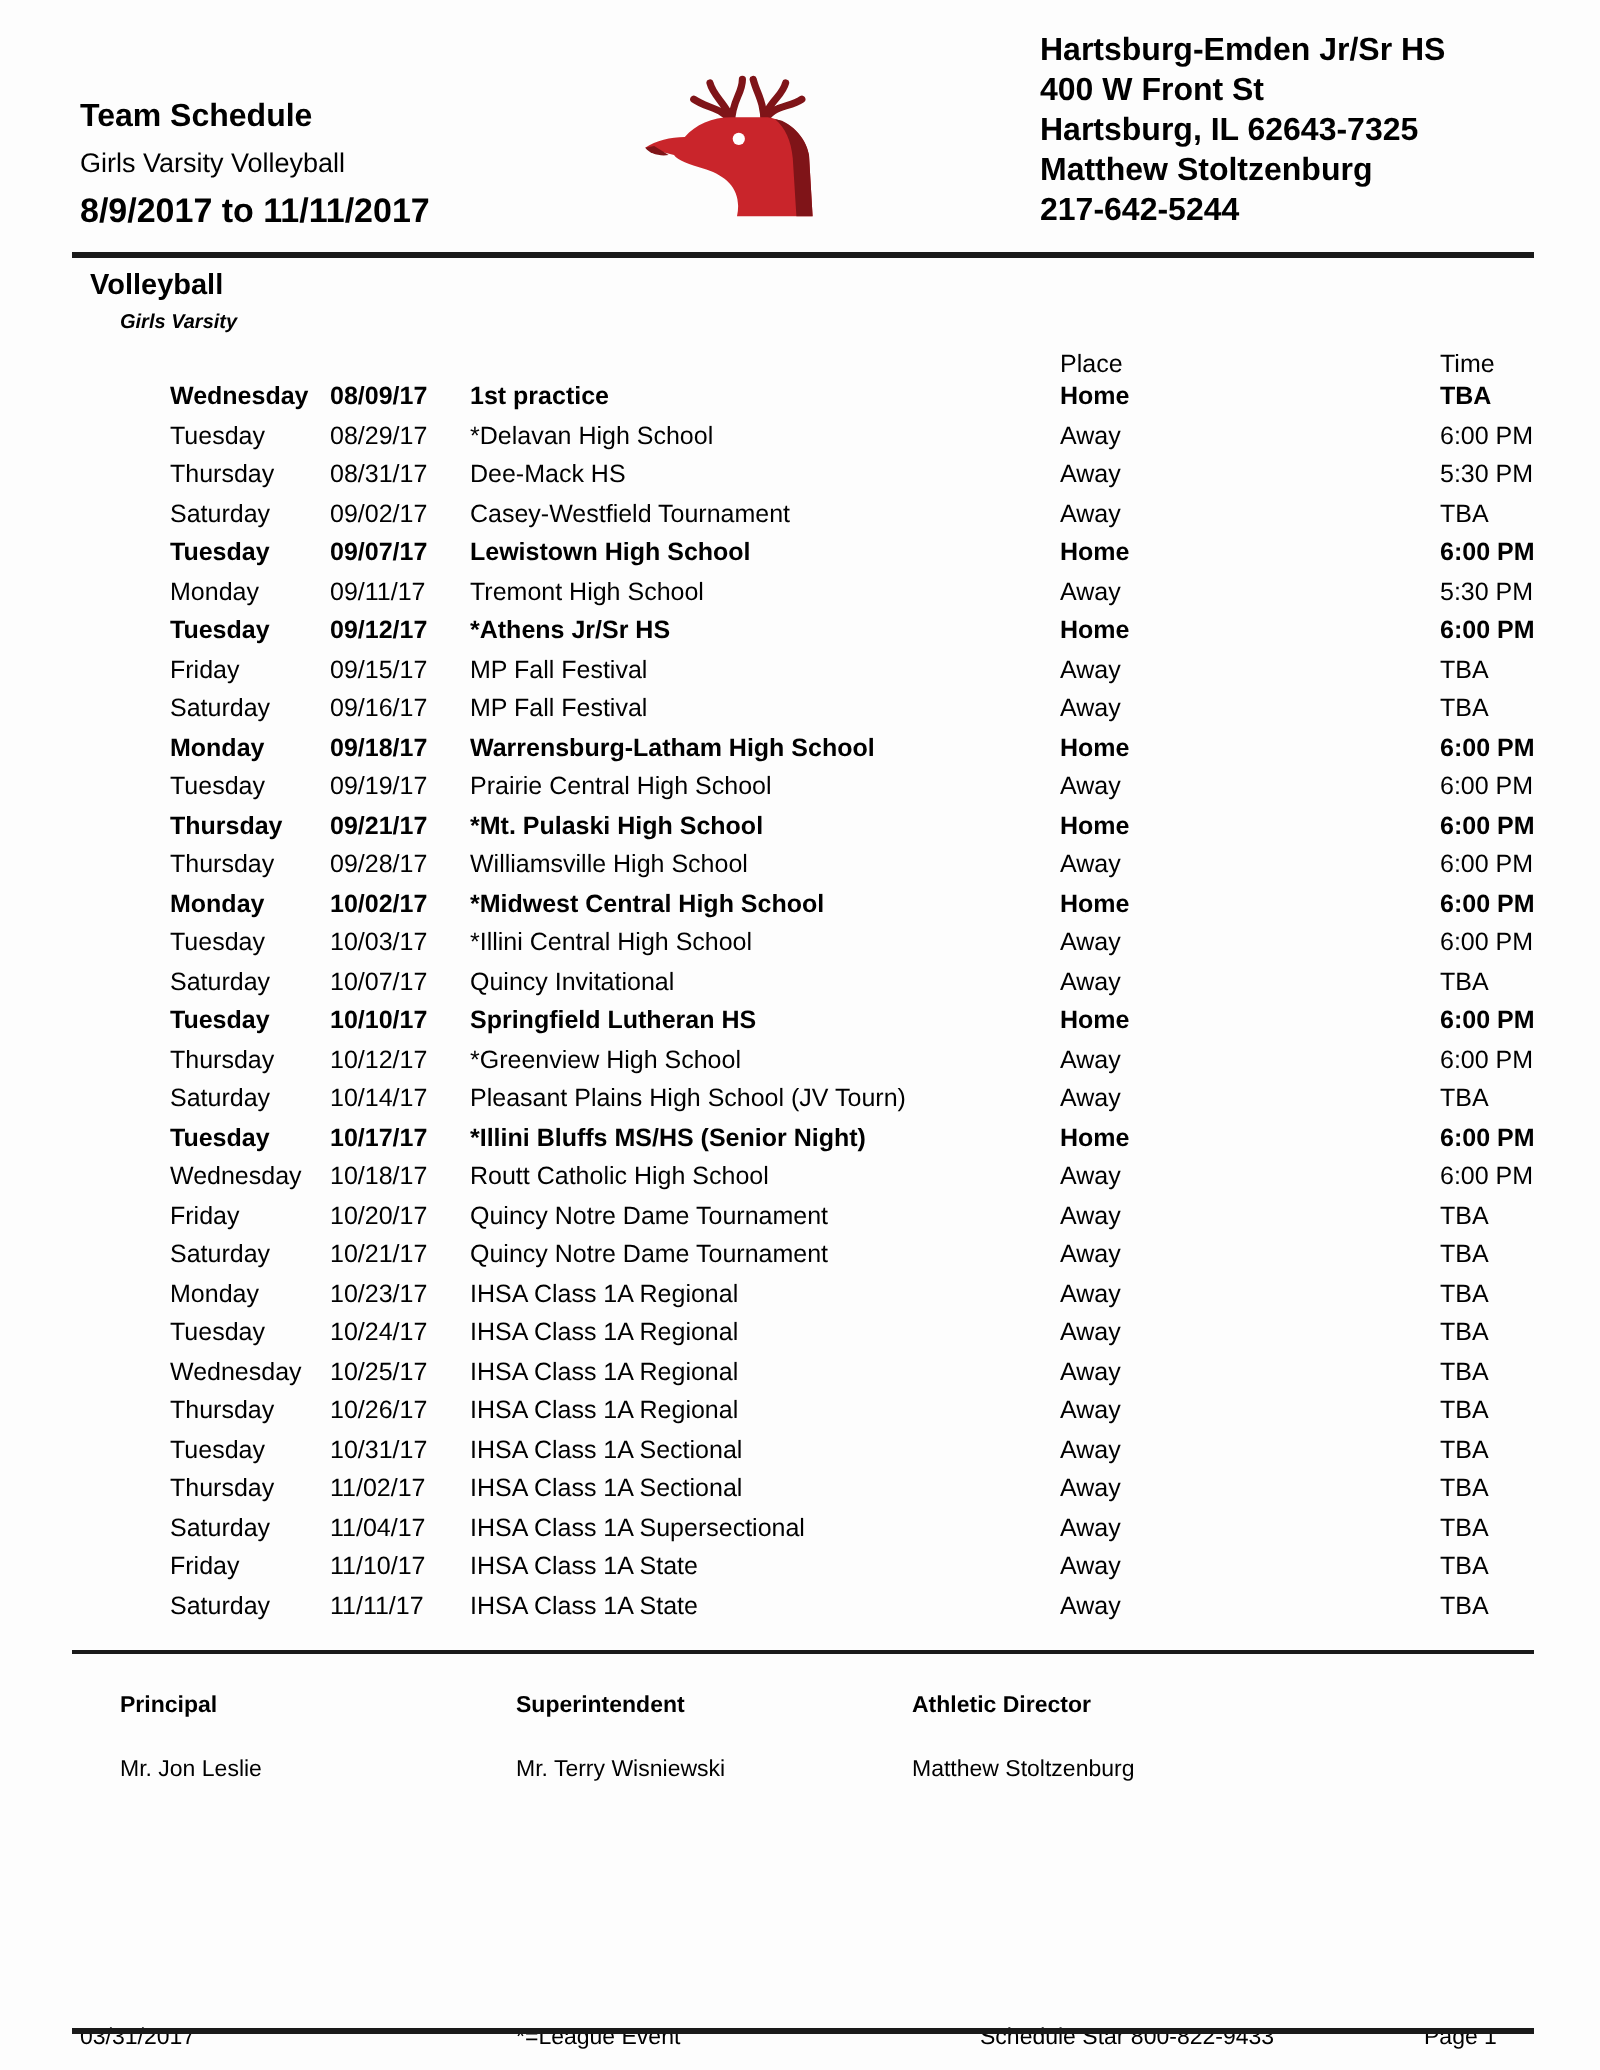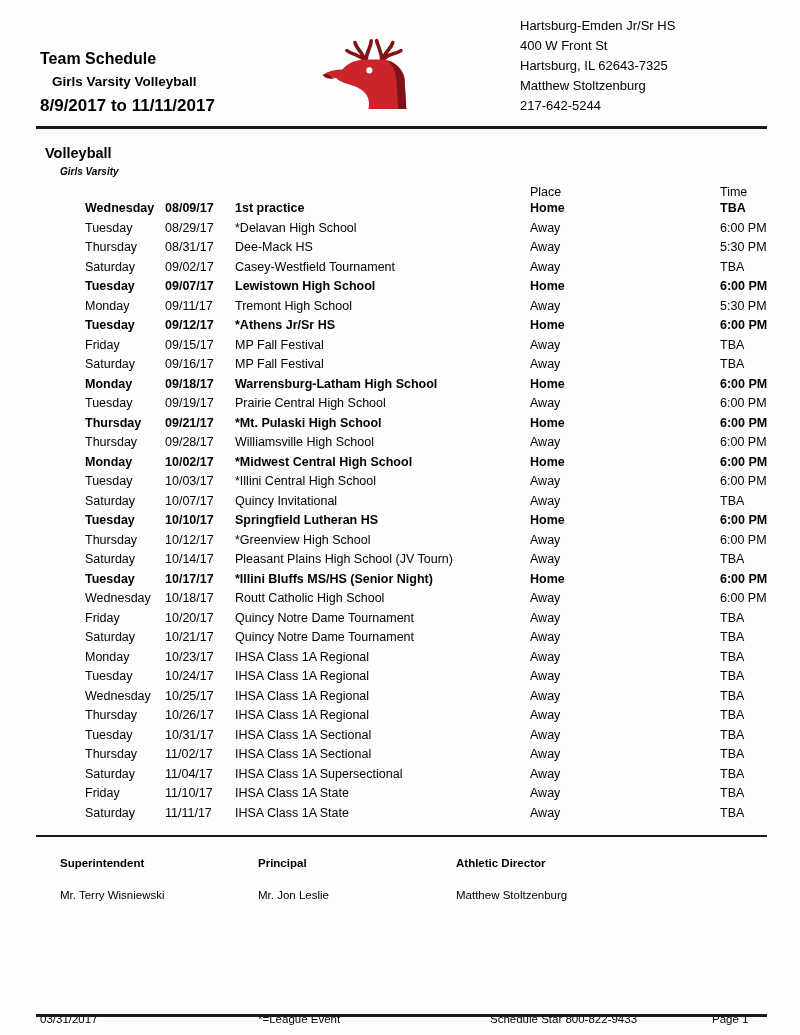--- a/index.html
+++ b/index.html
@@ -9,41 +9,41 @@
       background: #fdfdfd;
       color: #000;
       font-family: "Liberation Sans", sans-serif;
       position: relative;
       overflow: hidden;
     }
     
     .header { display: flex; padding: 14px 35px 0 40px; align-items: flex-end; }
     .header-left { flex: 0 0 265px; }
     .doc-title    { font-size: 16px;   font-weight: bold; margin: 2px 0 6px; }
-    .doc-subtitle { font-size: 13.5px; font-weight: bold; margin: 0 12px 7px; }
+    .doc-subtitle { font-size: 13.5px; font-weight: normal; margin: 0 0 7px; }
     .doc-range    { font-size: 17px; font-weight: bold; }
     .logo-box { flex: 0 0 135px; padding-top: 2px; text-align: center; }
     .logo-box svg { width: 108px; height: 76px; }
     .school {
       margin-left: auto; flex: 0 0 245px;
-      font-size: 13px; font-weight: normal; line-height: 20px;
+      font-size: 16px; font-weight: bold; line-height: 20px;
       padding-top: 2px;
     }
     
     .rule-double {
       margin: 10px 33px 0 36px; height: 2px;
       border-top: 2.5px solid #1a1a1a; border-bottom: 1px solid #1a1a1a;
     }
     .rule-single { margin: 8px 33px 0 36px; border-top: 2.5px solid #1a1a1a; }
     .rule-bottom {
       position: absolute; left: 36px; right: 33px; top: 1014px; height: 2px;
       border-top: 2px solid #1a1a1a; border-bottom: 1px solid #1a1a1a;
     }
     
-    .sport-title { margin: 16px 0 0 45px; font-size: 14.5px; font-weight: bold; }
+    .sport-title { margin: 6px 0 0 45px; font-size: 14.5px; font-weight: bold; }
     .level-title { margin: 5px 0 0 60px; font-size: 10px; font-weight: bold; font-style: italic; }
     
     table.schedule { border-collapse: collapse; table-layout: fixed; margin: 7px 0 12px 85px; }
     table.schedule td {
       font-size: 12.5px; line-height: 12.5px;
       padding: 3.5px 0; white-space: nowrap; overflow: hidden;
       vertical-align: bottom;
     }
     table.schedule thead td { padding: 2px 0 0; }
     tr.home-row { font-weight: bold; }
@@ -341,26 +341,26 @@
         <td>Away</td>
         <td>TBA</td>
       </tr>
     </tbody>
 </table>
 
 <div class="rule-single"></div>
 
 <div class="signatures">
   <div class="sig">
+    <div class="sig-title">Principal</div>
+    <div class="sig-name">Mr. Jon Leslie</div>
+  </div>
+  <div class="sig">
     <div class="sig-title">Superintendent</div>
     <div class="sig-name">Mr. Terry Wisniewski</div>
-  </div>
-  <div class="sig">
-    <div class="sig-title">Principal</div>
-    <div class="sig-name">Mr. Jon Leslie</div>
   </div>
   <div class="sig">
     <div class="sig-title">Athletic Director</div>
     <div class="sig-name">Matthew Stoltzenburg</div>
   </div>
 </div>
 
 <div class="footer">
   <span class="f-date">03/31/2017</span>
   <span class="f-legend">*=League Event</span>

